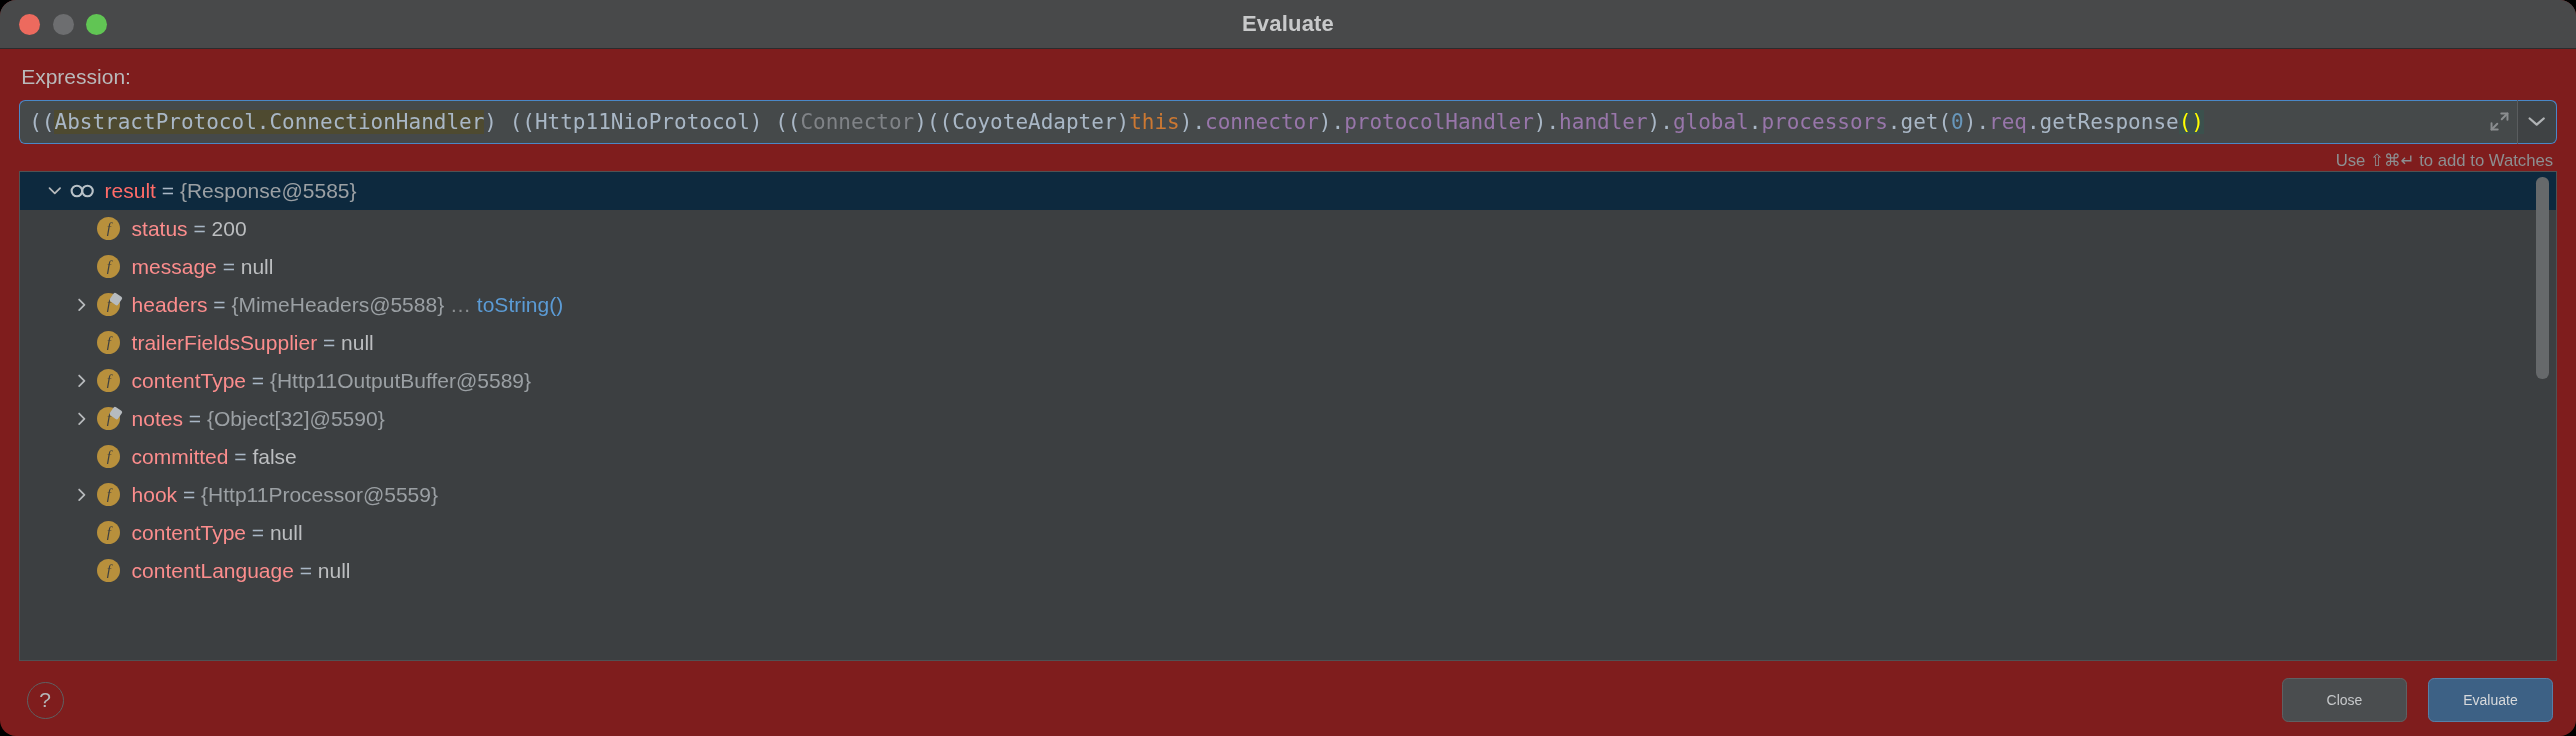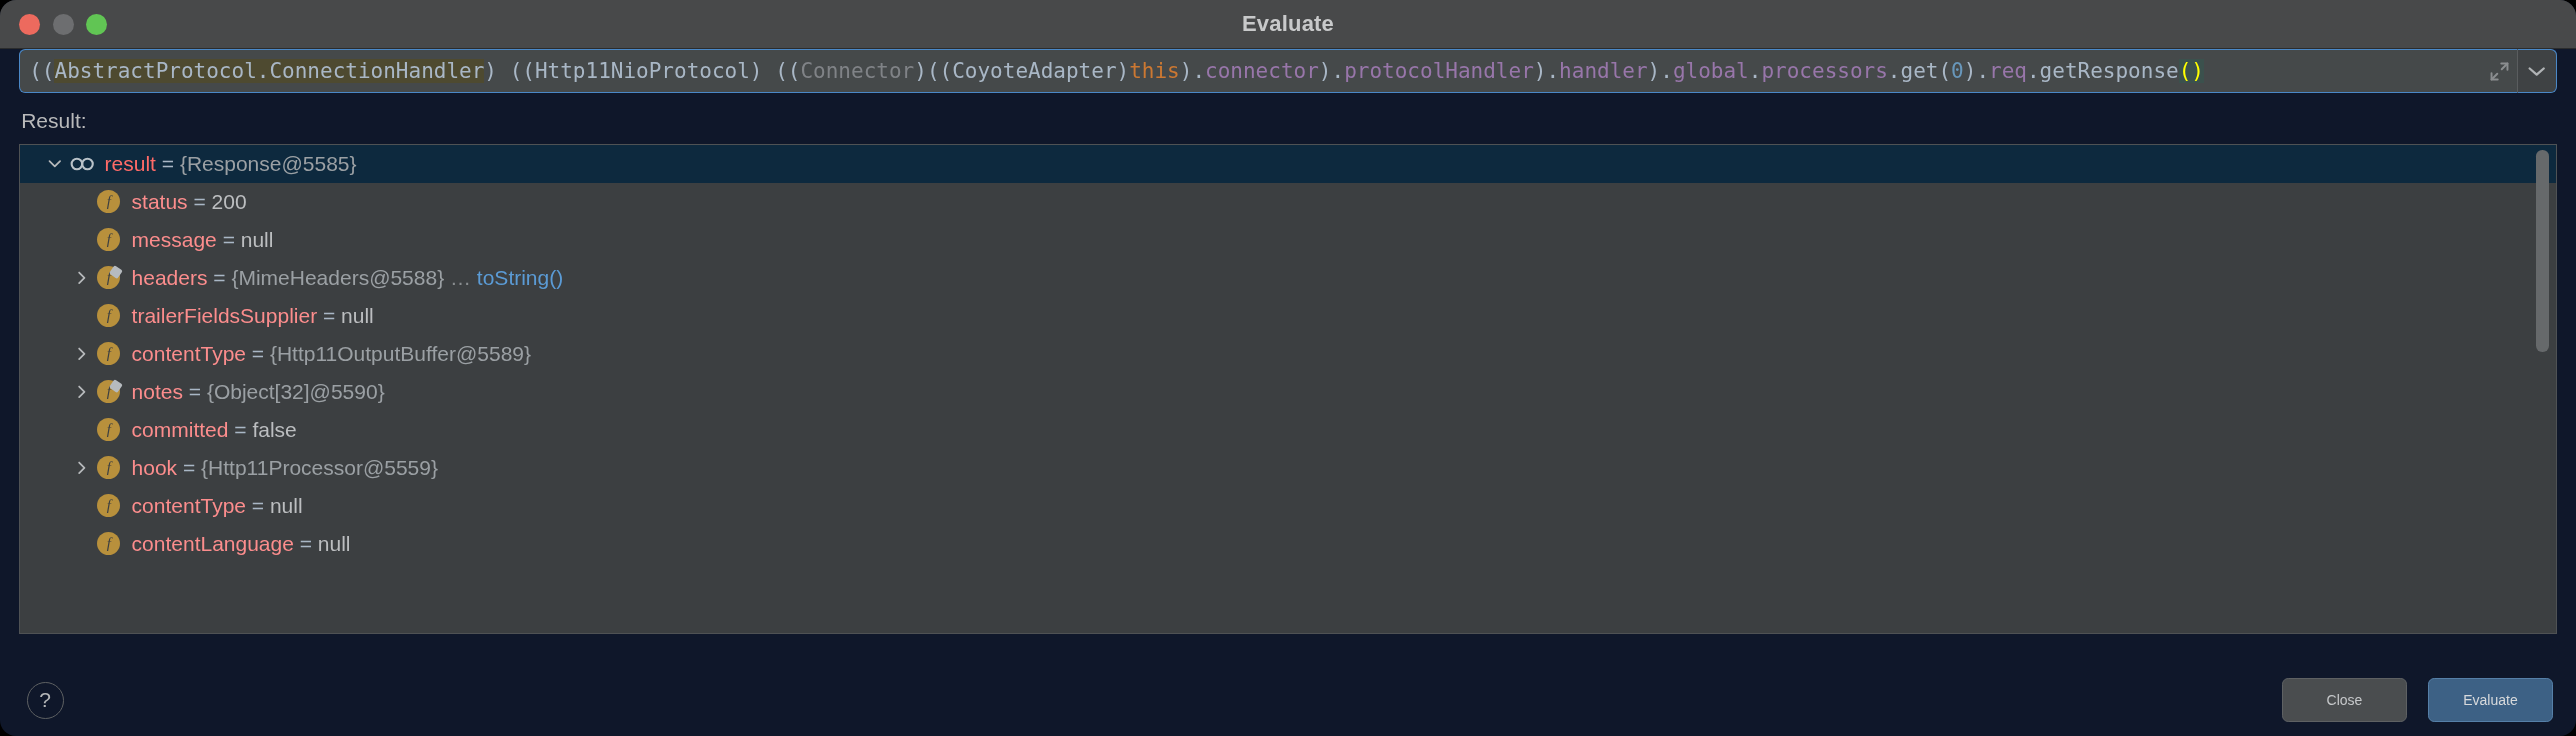--- a/index.html
+++ b/index.html
@@ -9,21 +9,21 @@
     height: 736px;
     background: #000;
     overflow: hidden;
     font-family: "Liberation Sans", sans-serif;
   }
 
   #window {
     position: relative;
     width: 2576px;
     height: 736px;
-    background: #0f172a;
+    background: #7f1d1d;
     border-radius: 16px;
     overflow: hidden;
   }
 
   
   #titlebar {
     position: relative;
     height: 49px;
     background: #48494a;
     border-bottom: 0.9px solid #2b2c2d;
@@ -264,42 +264,43 @@
     <div id="traffic">
       <div class="light close"></div>
       <div class="light min"></div>
       <div class="light zoom"></div>
     </div>
     <div id="window-title">Evaluate</div>
   </div>
 
   <div id="body">
 
+    <div class="section-label">Expression:</div>
 
     <div id="expr-row">
       <div id="expr-field">
         <span id="expr-text"><span class="tok-default">((</span><span class="tok-ident-hl">AbstractProtocol.ConnectionHandler</span><span class="tok-default">) ((Http11NioProtocol) ((</span><span class="tok-dim">Connector</span><span class="tok-default">)((CoyoteAdapter)</span><span class="tok-keyword">this</span><span class="tok-default">).</span><span class="tok-field">connector</span><span class="tok-default">).</span><span class="tok-field">protocolHandler</span><span class="tok-default">).</span><span class="tok-field">handler</span><span class="tok-default">).</span><span class="tok-field">global</span><span class="tok-default">.</span><span class="tok-field">processors</span><span class="tok-default">.get(</span><span class="tok-number">0</span><span class="tok-default">).</span><span class="tok-field">req</span><span class="tok-default">.getResponse</span><span class="tok-brace-hl">()</span></span>
       </div>
       <div id="expand-icon">
         <svg width="23" height="23" viewBox="0 0 26 26" aria-hidden="true">
           <path d="M15 4 L22 4 L22 11" fill="none" stroke="#8b8e90" stroke-width="2.2" stroke-linecap="round" stroke-linejoin="round"></path>
           <path d="M22 4 L15.5 10.5" fill="none" stroke="#8b8e90" stroke-width="2.2" stroke-linecap="round"></path>
           <path d="M11 22 L4 22 L4 15" fill="none" stroke="#8b8e90" stroke-width="2.2" stroke-linecap="round" stroke-linejoin="round"></path>
           <path d="M4 22 L10.5 15.5" fill="none" stroke="#8b8e90" stroke-width="2.2" stroke-linecap="round"></path>
         </svg>
       </div>
       <div id="expr-dropdown">
         <svg width="19.4" height="12.3" viewBox="0 0 22 14" aria-hidden="true">
           <path d="M3 4 L11 11 L19 4" fill="none" stroke="#b0b3b5" stroke-width="2.6" stroke-linecap="round" stroke-linejoin="round"></path>
         </svg>
       </div>
     </div>
 
-
-    <div class="section-label">Result:</div>
+    <div id="hint">Use ⇧⌘↵ to add to Watches</div>
+
 
     <div id="result-panel">
       <div id="tree">
           <div class="row selected">
             <div class="twisty" style="margin-left: 21px;">
               <svg width="17.6" height="17.6" viewBox="0 0 20 20">
                 <path fill="none" stroke="#b6b9bb" stroke-width="2" stroke-linecap="round" stroke-linejoin="round" d="M4 7 L10 13 L16 7"></path>
               </svg>
             </div>
             <div class="node-icon">

